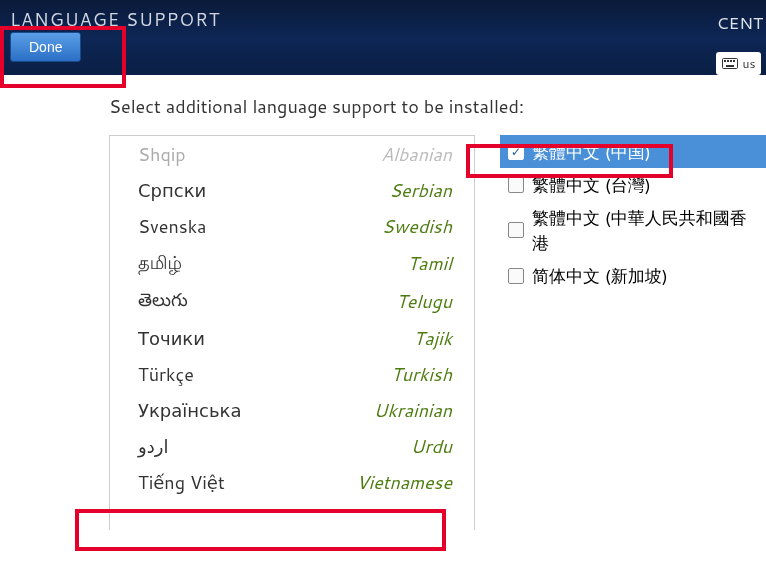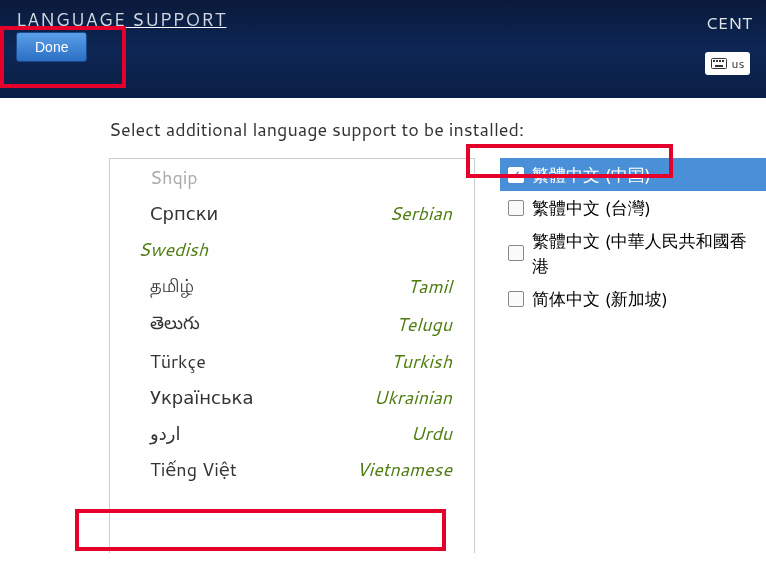--- a/index.html
+++ b/index.html
@@ -5,44 +5,43 @@
     * { margin: 0; padding: 0; box-sizing: border-box; }
     body {
       font-family: "Cantarell", "DejaVu Sans", sans-serif;
       width: 766px;
       height: 561px;
       background: #fff;
       overflow: hidden;
     }
     .header {
       background: linear-gradient(180deg, #0a1a3a 0%, #0d2654 50%, #0a1f45 100%);
-      height: 98px;
+      height: 75px;
       color: #fff;
       position: relative;
-      padding: 6px 16px;
-      text-decoration: underline;
+      padding: 6px 10px;
     }
     .header-title {
       font-size: 18px;
       font-weight: 400;
       letter-spacing: 1px;
       color: #d0d5e0;
     }
     .done-btn {
       background: linear-gradient(180deg, #5b9fe8 0%, #2a6fc5 100%);
       border: 1px solid #1a4a8a;
       color: #fff;
       font-size: 14px;
       padding: 6px 18px;
       border-radius: 3px;
       cursor: pointer;
     }
     .header-right {
       position: absolute;
-      right: 14px;
+      right: 3px;
       top: 0;
       color: #e0e5ec;
       font-size: 17px;
       padding: 10px 0 0 0;
     }
     .kbd-badge {
       display: inline-flex;
       align-items: center;
       background: #fff;
       color: #333;
@@ -73,21 +72,21 @@
     }
     .lang-row {
       display: flex;
       justify-content: space-between;
       align-items: center;
       padding: 5px 16px 5px 28px;
       font-size: 18px;
       color: #444;
       position: relative;
     }
-    .lang-native { color: #333; margin-left: 12px; }
+    .lang-native { color: #333; }
     .lang-eng { color: #4d7c0f; font-style: italic; padding-right: 6px; }
     .variant-list {
       flex: 1;
       padding-left: 25px;
     }
     .variant-row {
       display: flex;
       align-items: center;
       padding: 4px 8px;
       font-size: 17px;
@@ -144,35 +143,41 @@
     </div>
   </div>
 </div>
 
 <div class="main">
   <div class="instruction">Select additional language support to be installed:</div>
   <div class="lists">
     <div class="lang-list">
       <div class="lang-row first-row">
         <span class="lang-native">Shqip</span>
+        <span class="lang-eng">Albanian</span>
       </div>
       <div class="lang-row">
         <span class="lang-native">Српски</span>
         <span class="lang-eng">Serbian</span>
       </div>
       <div class="lang-row">
+        <span class="lang-native">Svenska</span>
         <span class="lang-eng">Swedish</span>
       </div>
       <div class="lang-row">
         <span class="lang-native">தமிழ்</span>
         <span class="lang-eng">Tamil</span>
       </div>
       <div class="lang-row">
         <span class="lang-native">తెలుగు</span>
         <span class="lang-eng">Telugu</span>
+      </div>
+      <div class="lang-row">
+        <span class="lang-native">Точики</span>
+        <span class="lang-eng">Tajik</span>
       </div>
       <div class="lang-row">
         <span class="lang-native">Türkçe</span>
         <span class="lang-eng">Turkish</span>
       </div>
       <div class="lang-row">
         <span class="lang-native">Українська</span>
         <span class="lang-eng">Ukrainian</span>
       </div>
       <div class="lang-row">

